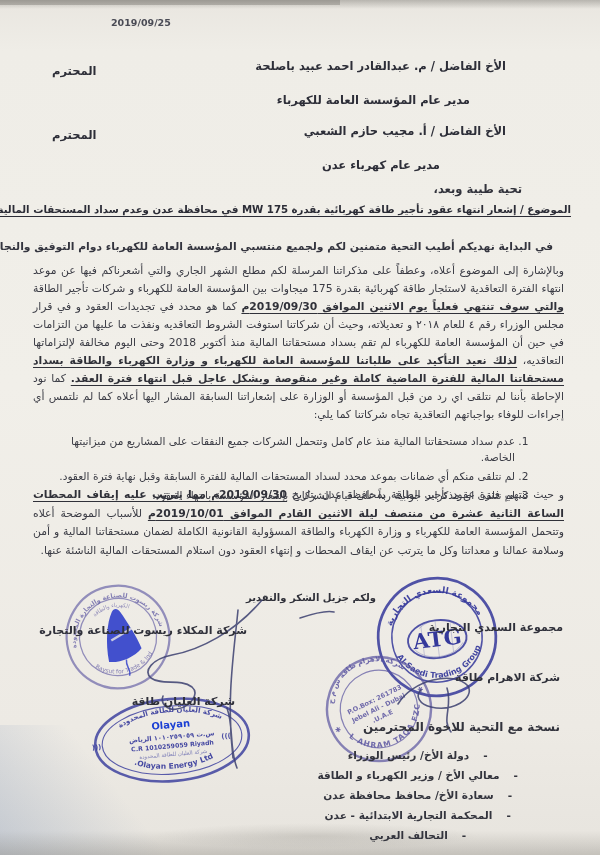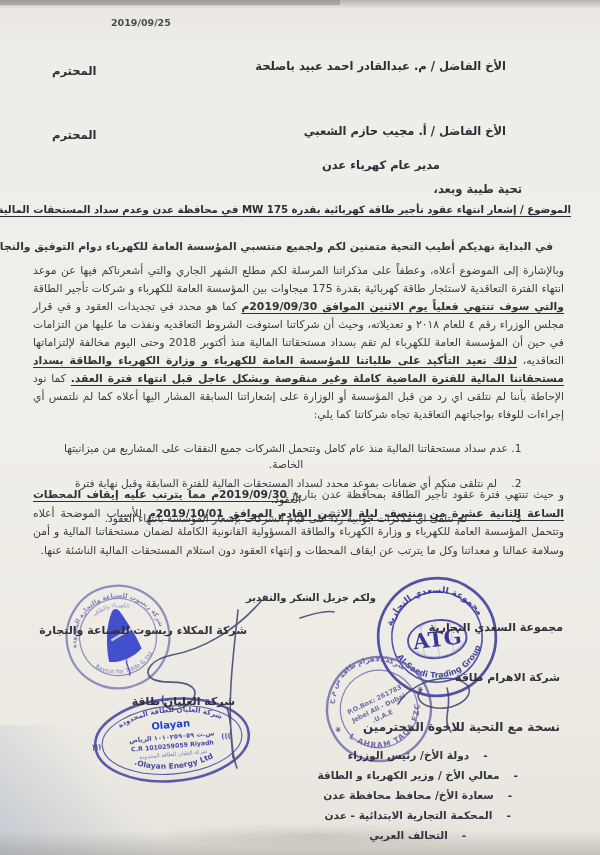--- a/index.html
+++ b/index.html
@@ -32,21 +32,21 @@
   .l-to2title{top:158px;right:160px;}
   .l-greeting{top:182px;right:78px;font-size:11.5px;font-weight:700;}
   .l-subject{top:204px;right:29px;font-size:10.2px;font-weight:700;
     text-decoration:underline;text-underline-offset:3px;color:#2b2c36;}
   .l-p1{top:240px;right:47px;font-size:10.8px;font-weight:700;color:#33343e;}
   .para{font-size:10.8px;line-height:18px;text-align:justify;color:#3a3b44;}
   .l-p2{top:262px;right:36px;left:33px;}
   .l-p3{top:486px;right:36px;left:33px;line-height:18.5px;}
   .u{font-weight:700;text-decoration:underline;text-underline-offset:3px;color:#303139;}
   .l-list{top:424px;right:58px;left:48px;}
-  .l-list ol{margin:16px;padding:0 18px 0 0;direction:rtl;text-align:center;}
+  .l-list ol{margin:9px;padding:0 18px 0 0;direction:rtl;}
   .l-list li{font-size:10.6px;line-height:16px;margin-bottom:3px;color:#3a3b44;}
   .l-closing{top:592px;left:246px;font-size:10px;font-weight:700;color:#2f3039;}
   
   .company{font-size:11px;font-weight:700;color:#2f303a;z-index:5;}
   .l-co-l1{top:624px;right:353px;}
   .l-co-l2{top:671px;right:365px;margin-top:24px;}
   .l-co-r1{top:621px;right:37px;}
   .l-co-r2{top:671px;right:40px;text-align:center;}
   .l-ccintro{top:720px;right:40px;font-size:12px;font-weight:700;z-index:5;}
   .l-cclist{top:745px;right:82px;z-index:5;}
@@ -64,20 +64,21 @@
   <div class="abs scan-top"></div>
   <div class="abs scan-top2"></div>
   <div class="abs corner-shadow"></div>
   <div class="abs mid-smudge"></div>
   <div class="abs scan-bottom"></div>
 
   <div class="abs date">2019/09/25</div>
 
   <div class="abs hline l-to1name nw">الأخ الفاضل / م. عبدالقادر احمد عبيد باصلحة</div>
   <div class="abs hline l-hon1 nw">المحترم</div>
+  <div class="abs hline l-to1title nw">مدير عام المؤسسة العامة للكهرباء</div>
   <div class="abs hline l-to2name nw">الأخ الفاضل / أ. مجيب حازم الشعبي</div>
   <div class="abs hline l-hon2 nw">المحترم</div>
   <div class="abs hline l-to2title nw">مدير عام كهرباء عدن</div>
 
   <div class="abs l-greeting nw">تحية طيبة وبعد،</div>
   <div class="abs l-subject nw">الموضوع / إشعار انتهاء عقود تأجير طاقة كهربائية بقدرة MW 175 في محافظة عدن وعدم سداد المستحقات المالية المترتبة عنها.</div>
 
   <div class="abs l-p1 nw">في البداية نهديكم أطيب التحية متمنين لكم ولجميع منتسبي المؤسسة العامة للكهرباء دوام التوفيق والنجاح في مهامكم،</div>
 
   <div class="abs para l-p2"><span>وبالإشارة إلى الموضوع أعلاه، وعطفاً على مذكراتنا المرسلة لكم مطلع الشهر الجاري والتي أشعرناكم فيها عن موعد انتهاء الفترة التعاقدية لاستئجار طاقة كهربائية بقدرة 175 ميجاوات بين المؤسسة العامة للكهرباء و شركات تأجير الطاقة </span><span class="u">والتي سوف تنتهي فعلياً يوم الاثنين الموافق 2019/09/30م</span><span> كما هو محدد في تجديدات العقود و في قرار مجلس الوزراء رقم ٤ للعام ٢٠١٨ و تعديلاته، وحيث أن شركاتنا استوفت الشروط التعاقديه ونفذت ما عليها من التزامات في حين أن المؤسسة العامة للكهرباء لم تقم بسداد مستحقاتنا المالية منذ أكتوبر 2018 وحتى اليوم مخالفة لإلتزاماتها التعاقديه، </span><span class="u">لذلك نعيد التأكيد على طلباتنا للمؤسسة العامة للكهرباء و وزارة الكهرباء والطاقة بسداد مستحقاتنا المالية للفترة الماضية كاملة وغير منقوصة وبشكل عاجل قبل انتهاء فترة العقد.</span><span> كما نود الإحاطة بأننا لم نتلقى اي رد من قبل المؤسسة أو الوزارة على إشعاراتنا السابقة المشار اليها أعلاه كما لم نلتمس أي إجراءات للوفاء بواجباتهم التعاقدية تجاه شركاتنا كما يلي:</span></div>

